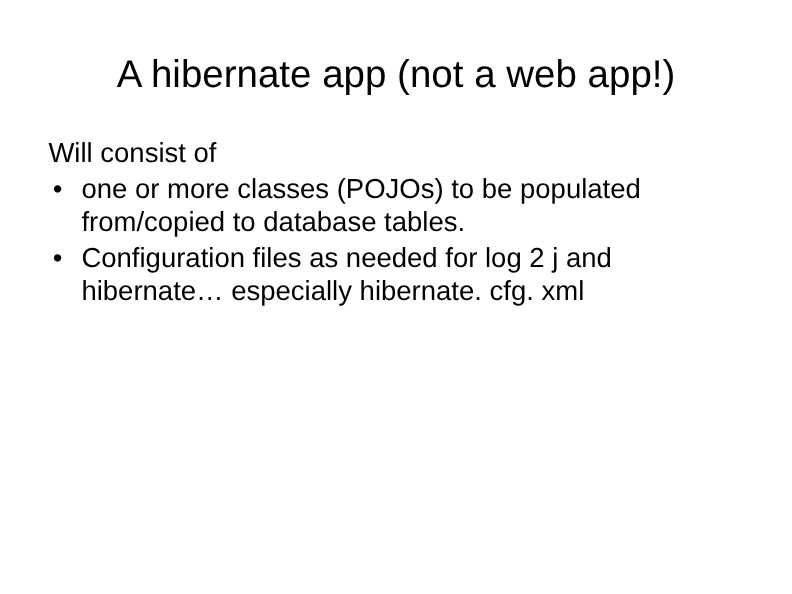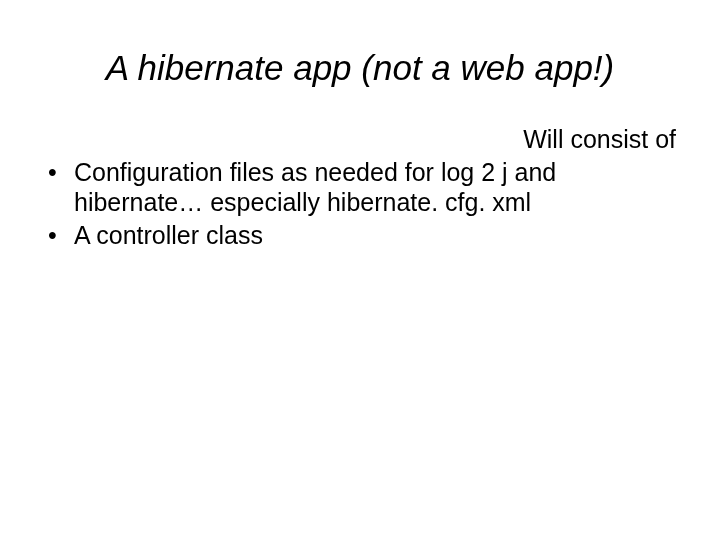--- a/index.html
+++ b/index.html
@@ -16,29 +16,27 @@
     width: 720px;
     height: 540px;
     padding: 28px 44px 36px 44px;
   }
   .title {
     font-size: 35px;
     font-weight: 400;
     text-align: center;
     margin: 20px 0 36px 0;
     letter-spacing: 0;
-    font-style: italic;
   }
   .body {
     font-size: 25px;
     line-height: 1.22;
   }
   .lead {
     margin: 0 0 2px 0;
-    text-align: right;
   }
   ul.bullets {
     list-style: none;
     margin: 0;
     padding: 0;
   }
   ul.bullets > li {
     position: relative;
     padding-left: 30px;
     margin: 0 0 2px 0;
@@ -53,17 +51,17 @@
   }
 </style>
 </head>
 <body>
 
 <div class="slide">
   <h1 class="title">A hibernate app (not a web app!)</h1>
   <div class="body">
     <p class="lead">Will consist of</p>
     <ul class="bullets">
+      <li>one or more classes (POJOs) to be populated from/copied to database tables.</li>
       <li>Configuration files as needed for log 2 j and hibernate… especially hibernate. cfg. xml</li>
-      <li>A controller class</li>
     </ul>
   </div>
 </div>
 
 </body></html>

